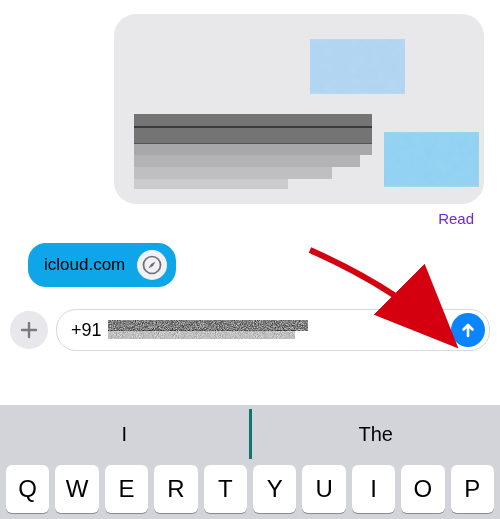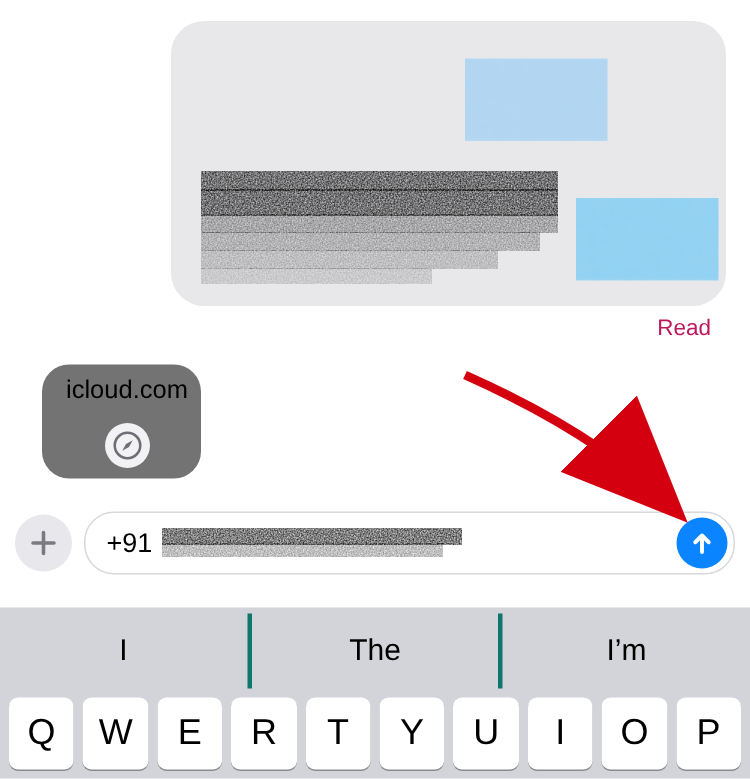--- a/index.html
+++ b/index.html
@@ -1,21 +1,21 @@
 <!DOCTYPE html>
 <html><head>
 <meta charset="utf-8">
 <style>
   html,body{margin:0;padding:0;width:500px;height:519px;background:#fff;font-family:-apple-system,Helvetica,Arial,sans-serif;overflow:hidden;}
   .conversation{padding:14px 10px 0 10px;}
   .bubble-out{position:relative;margin-left:auto;margin-right:6px;width:370px;height:190px;background:#e8e8eb;border-radius:22px;}
   .redact{position:absolute;}
   .redact svg{display:block;}
-  .read{font-size:15px;color:#be185d;text-align:right;padding:6px 16px 0 0;}
-  .link-chip{display:inline-flex;align-items:center;gap:12px;margin:16px 0 0 18px;background:#737373;border-radius:18px;padding:7px 9px 7px 16px;flex-direction:column;}
+  .read{font-size:15px;color:#6d28d9;text-align:right;padding:6px 16px 0 0;}
+  .link-chip{display:inline-flex;align-items:center;gap:12px;margin:16px 0 0 18px;background:#0ea5e9;border-radius:18px;padding:7px 9px 7px 16px;}
   .link-chip span{font-size:17px;color:#000;}
   .compass{width:30px;height:30px;border-radius:50%;background:#f2f2f4;display:flex;align-items:center;justify-content:center;}
   .compose-row{display:flex;align-items:center;gap:8px;padding:22px 10px 0 10px;}
   .add-btn{width:38px;height:38px;border-radius:50%;background:#e8e8ec;display:flex;align-items:center;justify-content:center;color:#7a7a80;}
   .input-pill{flex:1;height:40px;border:1px solid #d8d8dd;border-radius:20px;display:flex;align-items:center;padding:0 4px 0 14px;position:relative;}
   .input-text{font-size:18px;color:#000;}
   .input-redact{margin-left:6px;width:200px;height:24px;}
   .send-btn{width:34px;height:34px;border-radius:50%;background:#0b84ff;display:flex;align-items:center;justify-content:center;margin-left:auto;}
   .arrow-annot{position:absolute;pointer-events:none;left:0;top:0;}
   .keyboard{position:absolute;left:0;right:0;bottom:0;background:#d2d4da;padding-top:4px;}
@@ -118,21 +118,20 @@
       <path d="M0,0 L14,6 L0,12 Z" fill="#d4000f"></path>
     </marker>
   </defs>
   <path d="M310,250 Q400,290 450,340" stroke="#d4000f" stroke-width="6" fill="none" marker-end="url(#ah)"></path>
 </svg>
 
 <div class="keyboard">
   <div class="predict-row">
     <div class="predict">I</div>
     <div class="predict">The</div>
-    <div class="predict">I’m</div>
   </div>
   <div class="key-row">
     <div class="key">Q</div>
     <div class="key">W</div>
     <div class="key">E</div>
     <div class="key">R</div>
     <div class="key">T</div>
     <div class="key">Y</div>
     <div class="key">U</div>
     <div class="key">I</div>

